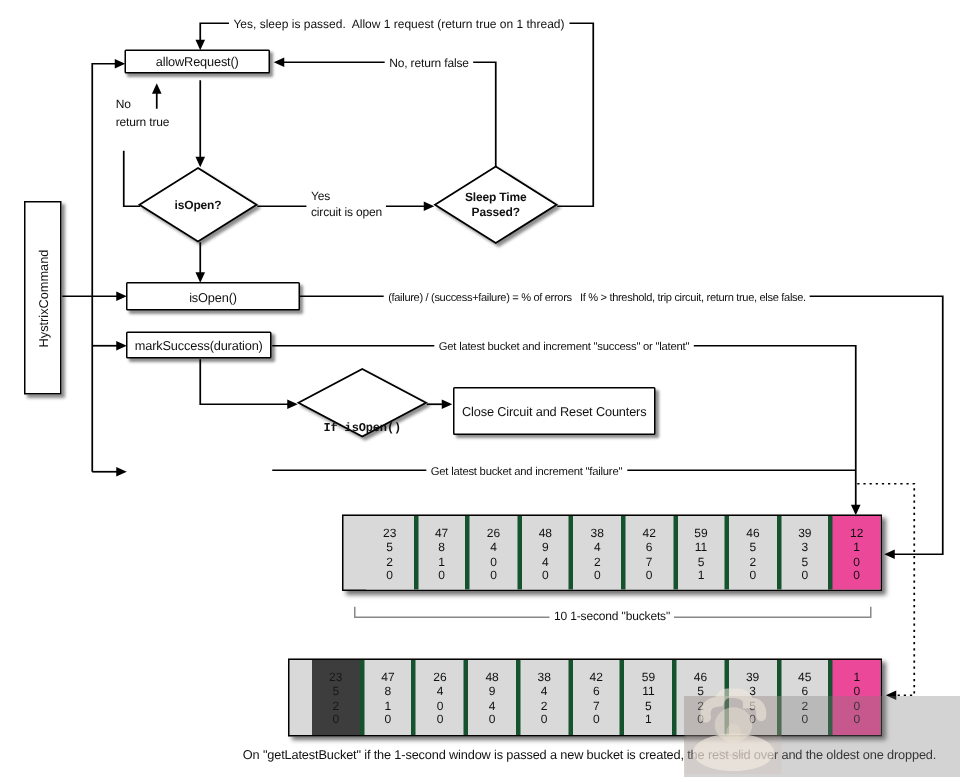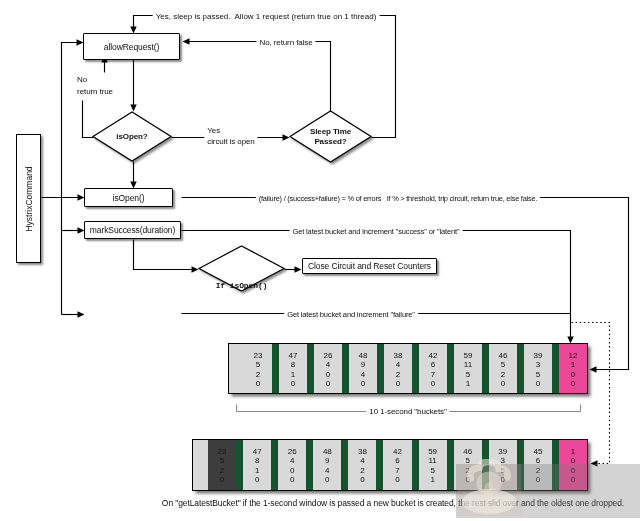--- a/index.html
+++ b/index.html
@@ -16,21 +16,21 @@
   .lbl.bg{background:#fff;padding:0 3px;}
   .dlbl{position:absolute;transform:translate(-50%,-50%);text-align:center;
         font-weight:bold;font-size:8px;letter-spacing:-0.1px;white-space:nowrap;line-height:10px;}
   .vert-node{position:absolute;background:#fff;border:1px solid #000;
         box-shadow:2px 2px 2px rgba(0,0,0,0.45);}
   .vert-node span{position:absolute;left:50%;top:50%;transform:translate(-50%,-50%) rotate(-90deg);
         white-space:nowrap;font-size:8.5px;letter-spacing:0;}
   
   .bucket-table{position:absolute;display:flex;border:1.5px solid #000;background:#d9d9d9;
         box-shadow:2.5px 2.5px 3px rgba(0,0,0,0.55);}
-  .bucket-cell{flex:1 1 0;background:#d9d9d9;border-left:7px solid #14532d;
+  .bucket-cell{flex:1 1 0;background:#d9d9d9;border-left:3px solid #14532d;
         display:flex;flex-direction:column;align-items:center;padding-top:7px;}
   .bucket-cell:first-child{border-left:none;margin-left:15px;}
   .bucket-cell.white{background:#ec4899;}
   .bucket-cell.dark{background:#3d3d3d;color:#181818;}
   .bucket-cell div{font-size:8px;line-height:9.4px;letter-spacing:0;}
   .rowlabels{position:absolute;text-align:right;font-size:8px;line-height:9.4px;letter-spacing:-0.1px;}
   .caption{position:absolute;white-space:nowrap;transform:translate(-50%,-50%);
         font-size:8.5px;letter-spacing:-0.1px;}
   
   .wm-band{position:absolute;left:456px;top:464px;width:184px;height:54px;
@@ -109,47 +109,47 @@
       <polygon points="132,112 171,136.5 132,161 93,136.5"></polygon>
       <polygon points="330.5,111 371,136.5 330.5,162 290,136.5"></polygon>
       <polygon points="241.5,246 284,268.5 241.5,291 199,268.5"></polygon>
     </g>
   </svg>
 
   <div class="vert-node" style="left:16px;top:134px;width:25px;height:129px;">
     <span>HystrixCommand</span>
   </div>
 
-  <div class="node" style="left:83px;top:33px;width:97px;height:27px;justify-content:center;">
+  <div class="node" style="left:83px;top:33px;width:97px;height:16px;justify-content:center;">
     <span>allowRequest()</span>
   </div>
 
-  <div class="node" style="left:84px;top:188px;width:89px;height:19px;">
+  <div class="node" style="left:84px;top:188px;width:116px;height:19px;">
     <span>isOpen()</span>
   </div>
 
   <div class="node" style="left:84px;top:221px;width:97px;height:18px;">
     <span>markSuccess(duration)</span>
   </div>
 
 
-  <div class="node" style="left:302px;top:258px;width:135px;height:16px;">
+  <div class="node" style="left:302px;top:258px;width:135px;height:32px;">
     <span>Close Circuit and Reset Counters</span>
   </div>
 
   <div class="dlbl" style="left:132px;top:137px;"><span>isOpen?</span></div>
   <div class="dlbl" style="left:330.5px;top:136.5px;">
     <span>Sleep Time</span><br>
     <span>Passed?</span>
   </div>
   <div class="dlbl" style="left:241.5px;top:286px;font-family:Liberation Mono, monospace;"><span>If isOpen()</span></div>
 
   <div class="lbl bg" style="left:266px;top:15.5px;letter-spacing:0;">Yes, sleep is passed.&nbsp; Allow 1 request (return true on 1 thread)</div>
   <div class="lbl bg" style="left:286px;top:41.5px;">No, return false</div>
-  <div class="lbl" style="left:95px;top:86px;line-height:12px;">
+  <div class="lbl" style="left:95px;top:76px;line-height:12px;">
     <span>No</span><br>
     <span>return true</span>
   </div>
   <div class="lbl bg" style="left:231px;top:136px;line-height:11px;">
     <span>Yes</span><br>
     <span>circuit is open</span>
   </div>
   <div class="lbl bg" style="left:398px;top:197.5px;font-size:7.4px;letter-spacing:-0.22px;">(failure) / (success+failure) = % of errors&nbsp;&nbsp; If % &gt; threshold, trip circuit, return true, else false.</div>
   <div class="lbl bg" style="left:376px;top:230.5px;font-size:7.5px;letter-spacing:-0.15px;">Get latest bucket and increment "success" or "latent"</div>
   <div class="lbl bg" style="left:351px;top:313.5px;font-size:7.5px;letter-spacing:-0.15px;">Get latest bucket and increment "failure"</div>

